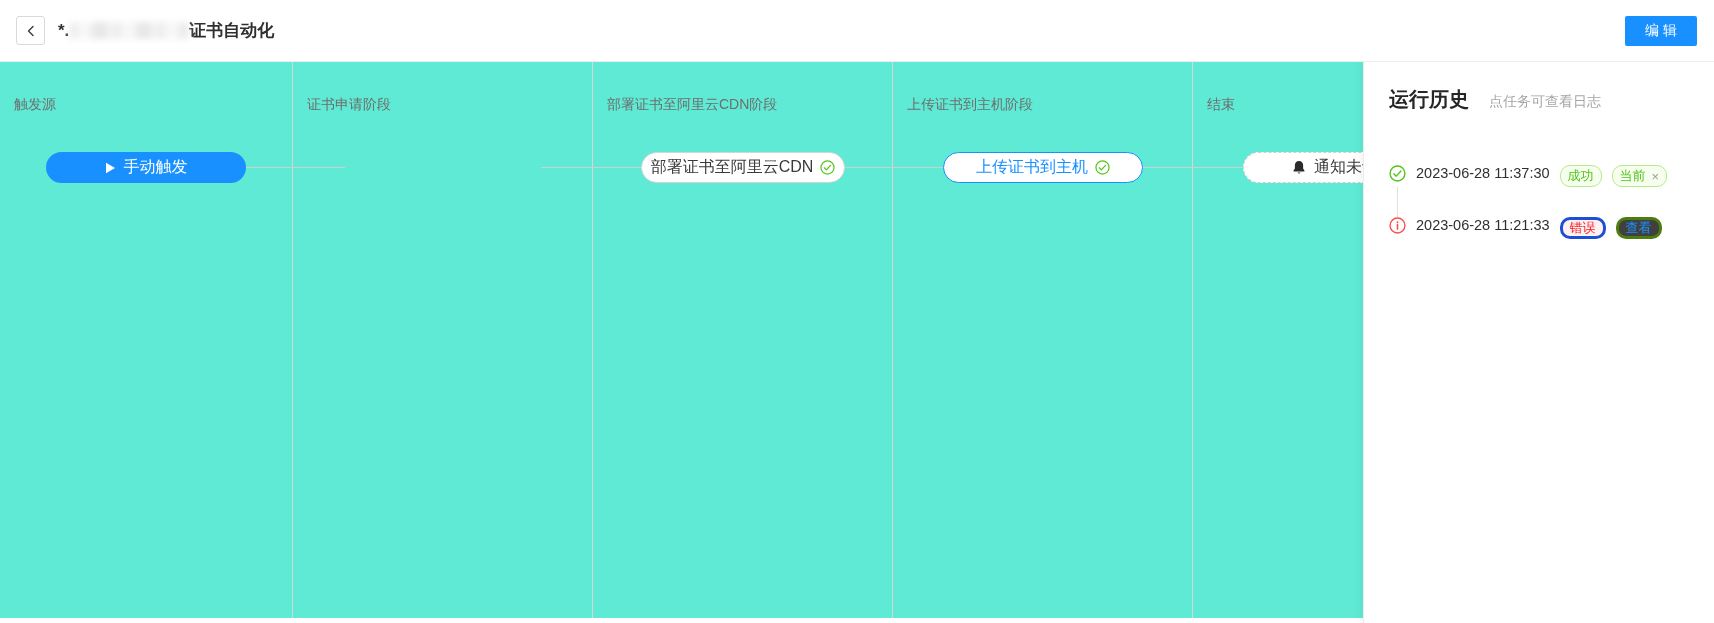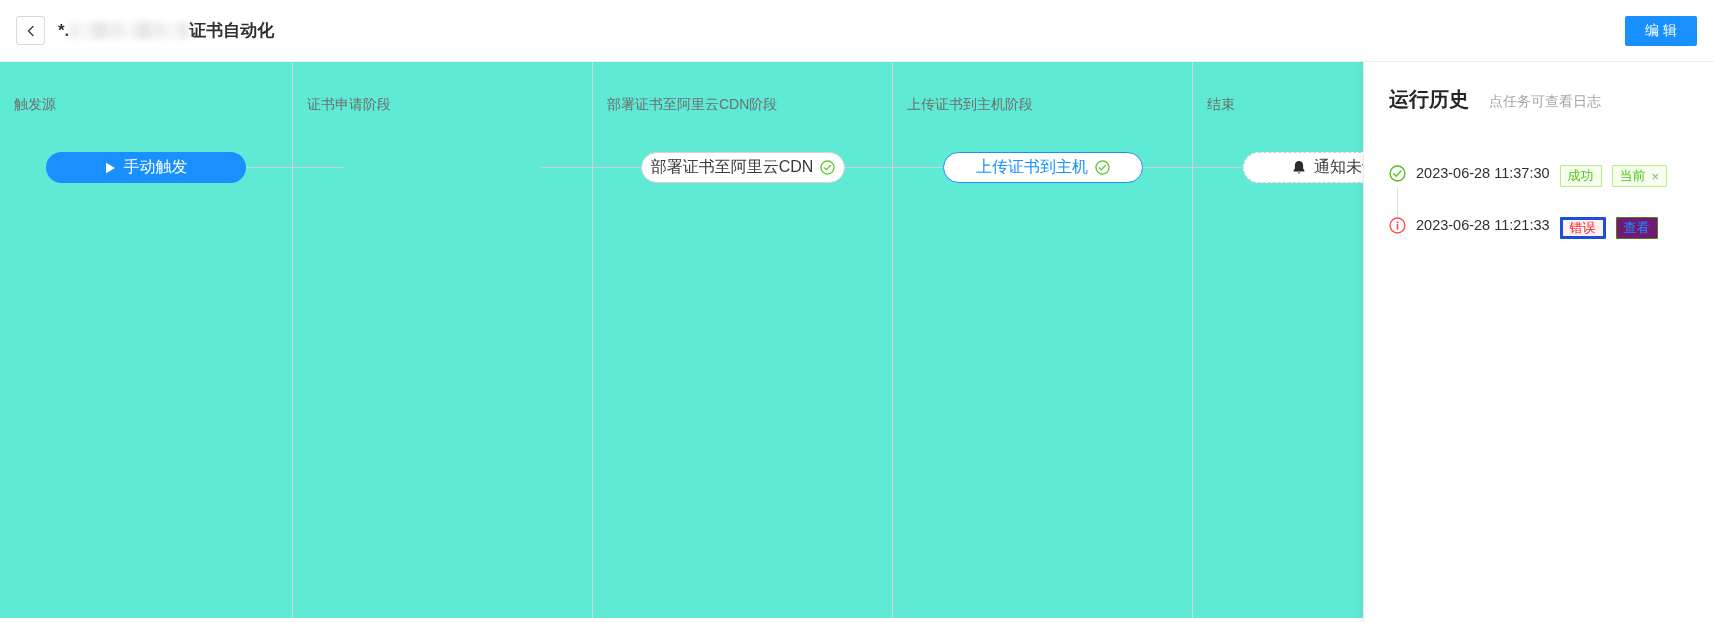--- a/index.html
+++ b/index.html
@@ -41,25 +41,25 @@
   .panel { position:absolute; top:62px; left:1363px; width:351px; height:561px; background:#fff;
     border-left:1px solid #ececec; box-shadow:-4px 0 8px rgba(0,0,0,0.04); z-index:20;
     padding:24px 20px 0 25px; }
   .panel-header { display:flex; align-items:baseline; }
   .panel-title { font-size:20px; font-weight:700; color:#262626; }
   .panel-subtitle { margin-left:20px; font-size:14px; color:#a6a6a6; }
 
   .timeline { margin-top:52px; }
   .run-row { display:flex; height:22px; }
   .run-time { margin-left:10px; font-size:14.5px; color:#303030; }
-  .tag { display:inline-flex; align-items:center; height:22px; padding:0 7px; border-radius:1px;
+  .tag { display:inline-flex; align-items:center; height:22px; padding:0 7px; border-radius:10px;
     font-size:13px; margin-left:10px; }
   .tag-success { background:#f6ffed; border:1px solid #b7eb8f; color:#52c41a; }
   .tag-error   { background:#fff1f0; border:3px solid #1d4ed8; color:#f5222d; }
-  .tag-view    { background:#701a75; border:1px solid #4d7c0f; color:#1890ff; cursor:pointer; }
+  .tag-view    { background:#404040; border:3px solid #4d7c0f; color:#1890ff; cursor:pointer; }
   .tag-close   { margin-left:6px; color:#9b9b9b; font-size:13px; cursor:pointer; line-height:1; }
   .run-gap { height:30px; margin:0 0 0 8px; border-left:1px solid #e0e0e0; }
 </style>
 </head>
 <body>
 
 <div class="topbar">
   <button class="back-btn">
     <span style="display:inline-flex;">
       <svg width="12" height="12" viewBox="0 0 12 12">

